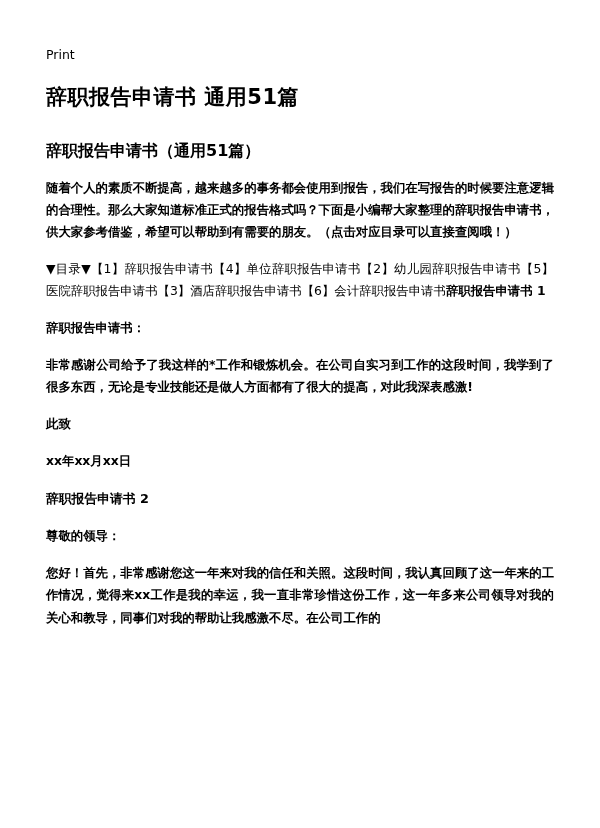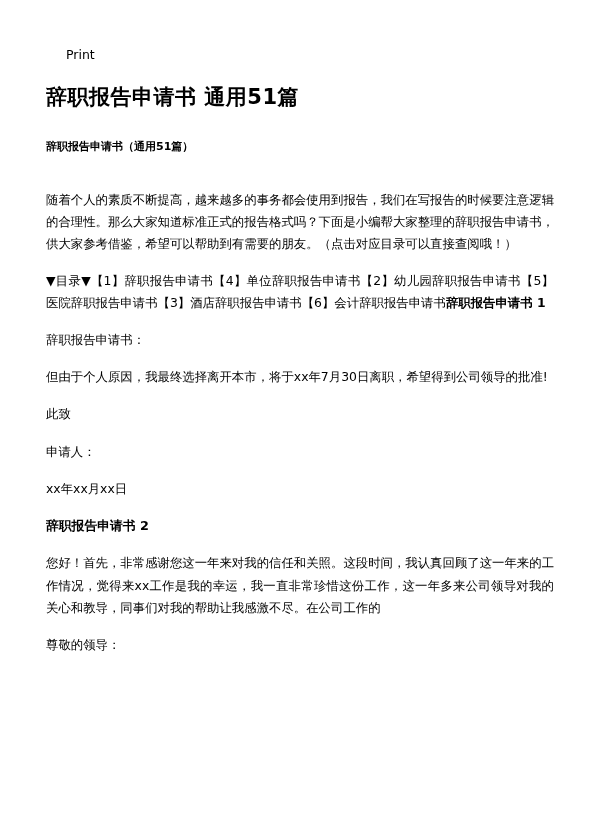--- a/index.html
+++ b/index.html
@@ -21,41 +21,41 @@
     box-sizing: border-box;
     padding: 44px 46px 0 46px;
   }
   .print-link {
     font-size: 12.5px;
     line-height: 1.2;
     color: #000;
     text-decoration: none;
     display: inline-block;
     margin-bottom: 22px;
-    margin-left: 20px;
   }
   .doc-title {
     text-align: left;
     font-size: 21px;
     font-weight: bold;
     line-height: 1.3;
     margin: 0 0 26px 0;
     letter-spacing: 0.5px;
   }
   p.para {
     font-size: 12.4px;
     line-height: 1.78;
     margin: 0 0 15px 0;
     text-align: justify;
     word-break: break-all;
+    font-weight: bold;
   }
   p.sub-title {
-    font-size: 11px;
+    font-size: 16px;
     line-height: 1.78;
-    margin: 0 0 32px 0;
+    margin: 0 0 11px 0;
     font-weight: bold;
   }
   p.heading {
     font-size: 12.8px;
     font-weight: bold;
     line-height: 1.78;
     margin: 0 0 15px 0;
   }
   p.toc {
     font-size: 12.4px;
@@ -77,22 +77,21 @@
 
   <h1 class="doc-title">辞职报告申请书 通用51篇</h1>
 
   <p class="sub-title">辞职报告申请书（通用51篇）</p>
 
   <p class="para">随着个人的素质不断提高，越来越多的事务都会使用到报告，我们在写报告的时候要注意逻辑的合理性。那么大家知道标准正式的报告格式吗？下面是小编帮大家整理的辞职报告申请书，供大家参考借鉴，希望可以帮助到有需要的朋友。（点击对应目录可以直接查阅哦！）</p>
 
   <p class="toc"><span>▼目录▼【1】辞职报告申请书【4】单位辞职报告申请书【2】幼儿园辞职报告申请书【5】医院辞职报告申请书【3】酒店辞职报告申请书【6】会计辞职报告申请书</span><span class="bold-tail">辞职报告申请书 1</span></p>
 
   <p class="para">辞职报告申请书：</p>
-  <p class="para">但由于个人原因，我最终选择离开本市，将于xx年7月30日离职，希望得到公司领导的批准!</p>
+  <p class="para">非常感谢公司给予了我这样的*工作和锻炼机会。在公司自实习到工作的这段时间，我学到了很多东西，无论是专业技能还是做人方面都有了很大的提高，对此我深表感激!</p>
   <p class="para">此致</p>
-  <p class="para">申请人：</p>
   <p class="para">xx年xx月xx日</p>
 
   <p class="heading">辞职报告申请书 2</p>
+  <p class="para">尊敬的领导：</p>
   <p class="para">您好！首先，非常感谢您这一年来对我的信任和关照。这段时间，我认真回顾了这一年来的工作情况，觉得来xx工作是我的幸运，我一直非常珍惜这份工作，这一年多来公司领导对我的关心和教导，同事们对我的帮助让我感激不尽。在公司工作的</p>
-  <p class="para">尊敬的领导：</p>
 
 </div>
 
 </body></html>

